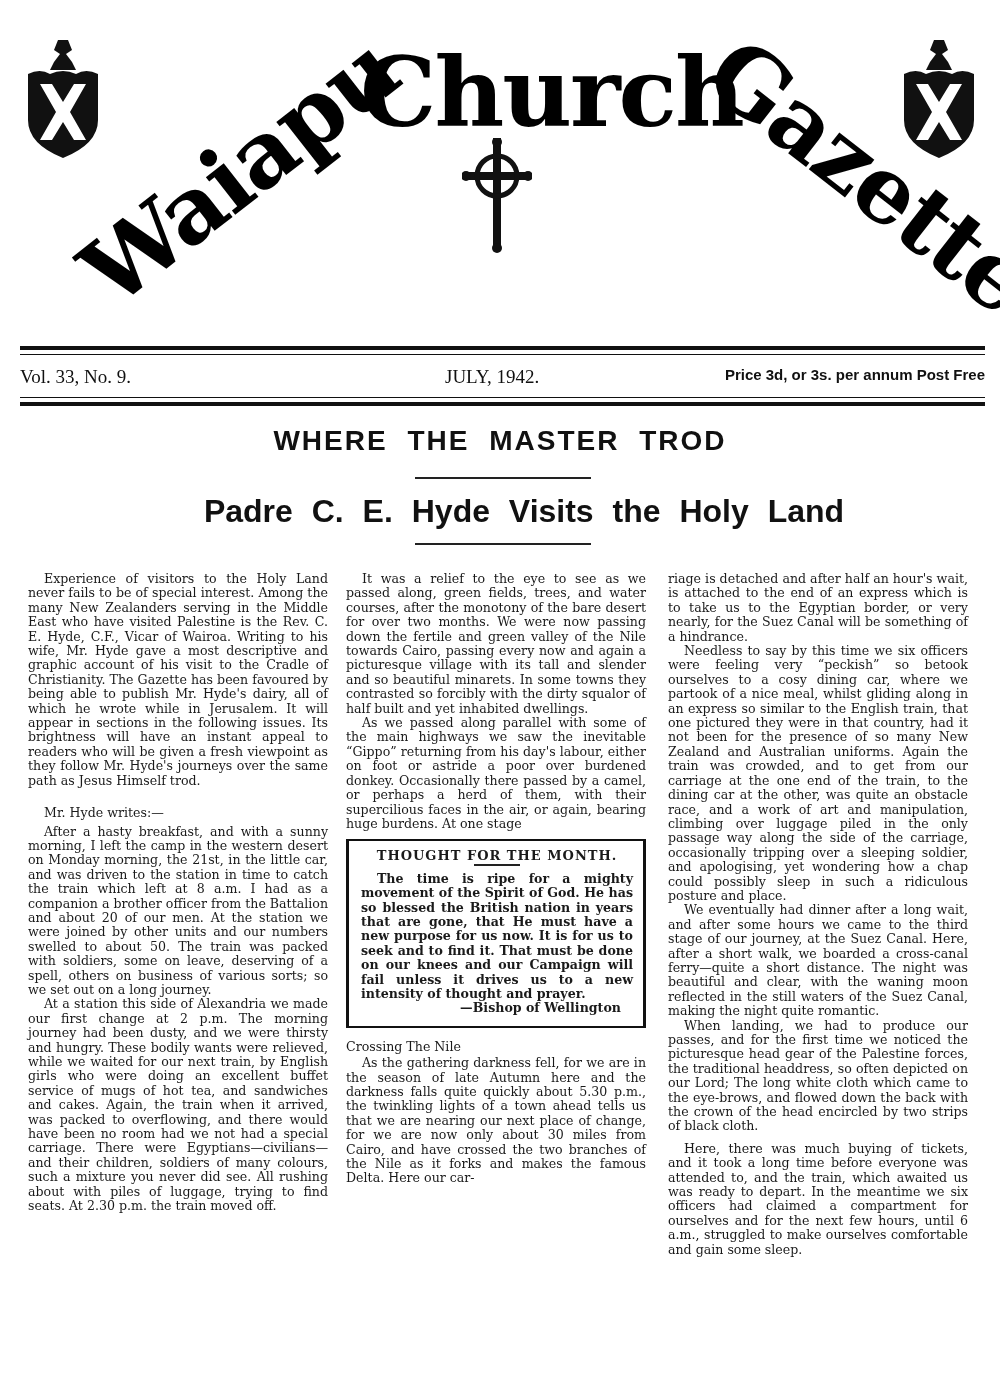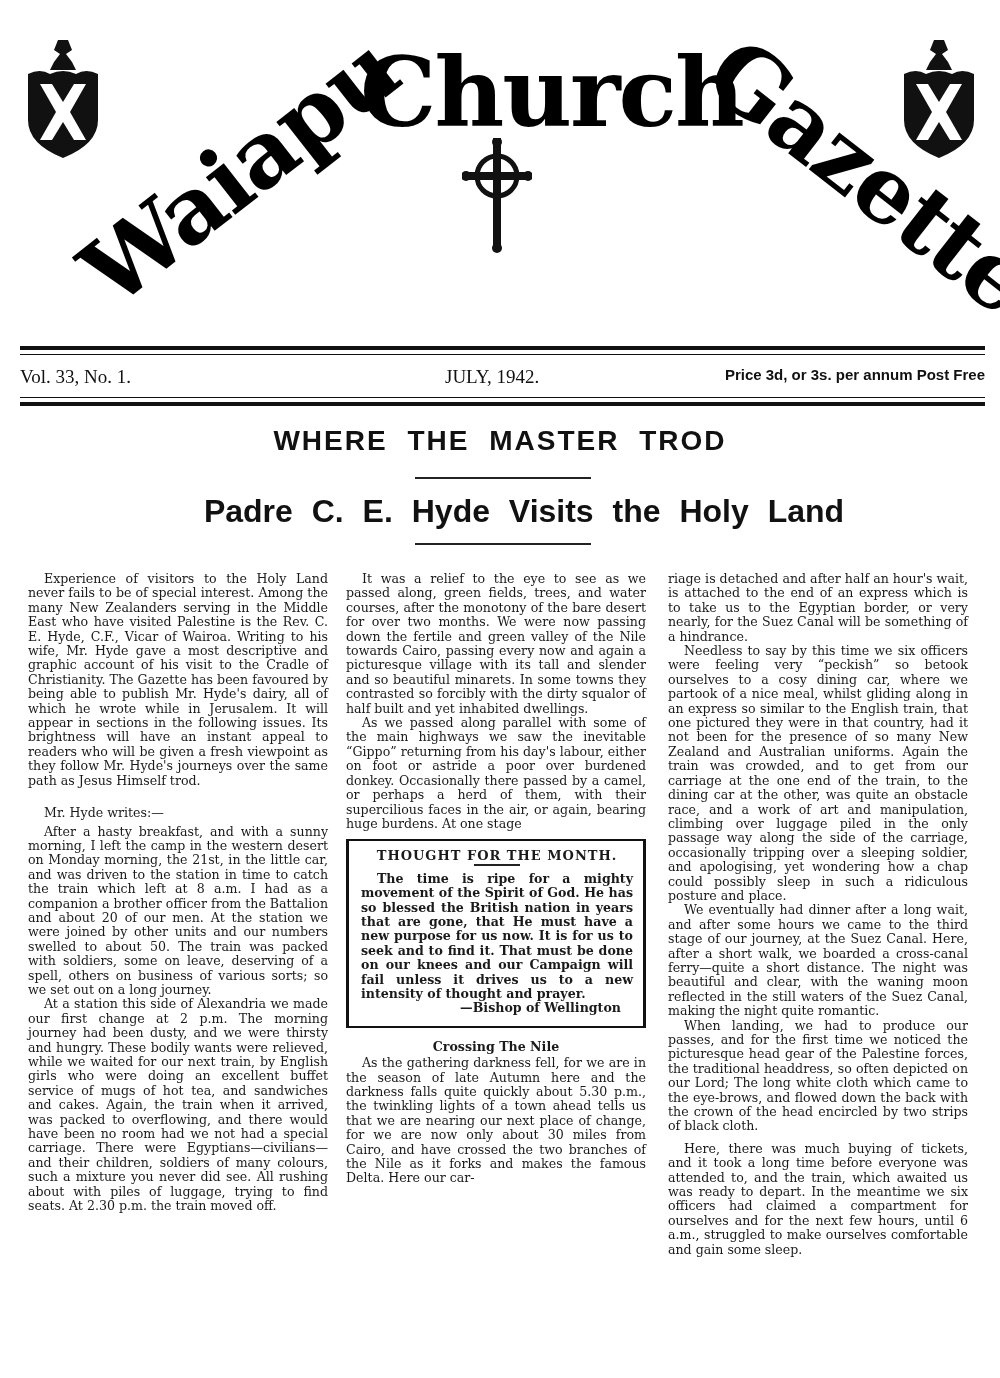--- a/index.html
+++ b/index.html
@@ -53,21 +53,21 @@
     .intro { font-weight: normal; margin-bottom: 18px !important; font-family: "DejaVu Serif", serif; }
     .writes { margin-bottom: 4px !important; }
     .thought-box {
       margin: 8px 0 8px 0; border: 3px solid #111; border-top-width: 2px; border-bottom-width: 2px;
       padding: 8px 10px 10px 12px;
     }
     .thought-title { text-align: center; font-weight: bold; font-size: 13px; letter-spacing: 1px; }
     .thought-rule { width: 46px; height: 2px; background: #222; margin: 0 auto 6px auto; }
     .thought-body { font-weight: bold; text-align: justify; text-indent: 16px; }
     .thought-sig { font-weight: bold; text-align: right; padding-right: 12px; }
-    .crossing { text-align: center; font-weight: bold; margin: 12px 0 2px 0; }
+    .crossing { font-weight: normal; margin: 12px 0 2px 0; }
     .gap { height: 8px; }
   </style>
 </head>
 <body>
 
 <div class="masthead">
   <svg class="crest left" viewBox="0 0 86 120">
     <path d="M38 0 L48 0 L52 10 L46 14 L52 22 L56 30 L30 30 L34 22 L40 14 L34 10 Z" fill="#111"></path>
     <path d="M8 34 Q20 28 30 34 Q43 28 56 34 Q66 28 78 34 L78 80 Q78 104 43 118 Q8 104 8 80 Z" fill="#111"></path>
     <path d="M20 44 L32 44 L43 62 L54 44 L66 44 L50 72 L66 100 L54 100 L43 82 L32 100 L20 100 L36 72 Z" fill="#fff"></path>
@@ -92,21 +92,21 @@
     <path d="M8 34 Q20 28 30 34 Q43 28 56 34 Q66 28 78 34 L78 80 Q78 104 43 118 Q8 104 8 80 Z" fill="#111"></path>
     <path d="M20 44 L32 44 L43 62 L54 44 L66 44 L50 72 L66 100 L54 100 L43 82 L32 100 L20 100 L36 72 Z" fill="#fff"></path>
   </svg>
 
 </div>
 
 <div class="rule-thick" style="top:346px;"></div>
 <div class="rule-thin" style="top:354px;"></div>
 
 <div class="issue-line">
-  <span class="issue-vol">Vol. 33, No. 1.</span>
+  <span class="issue-vol">Vol. 33, No. 9.</span>
   <span class="issue-date">JULY, 1942.</span>
   <span class="issue-price">Price 3d, or 3s. per annum Post Free</span>
 </div>
 
 <div class="rule-thin" style="top:397px;"></div>
 <div class="rule-thick" style="top:402px;"></div>
 
 <div class="headline">WHERE THE MASTER TROD</div>
 <div class="short-rule" style="top:477px;"></div>
 <div class="subhead">Padre C. E. Hyde Visits the Holy Land</div>

